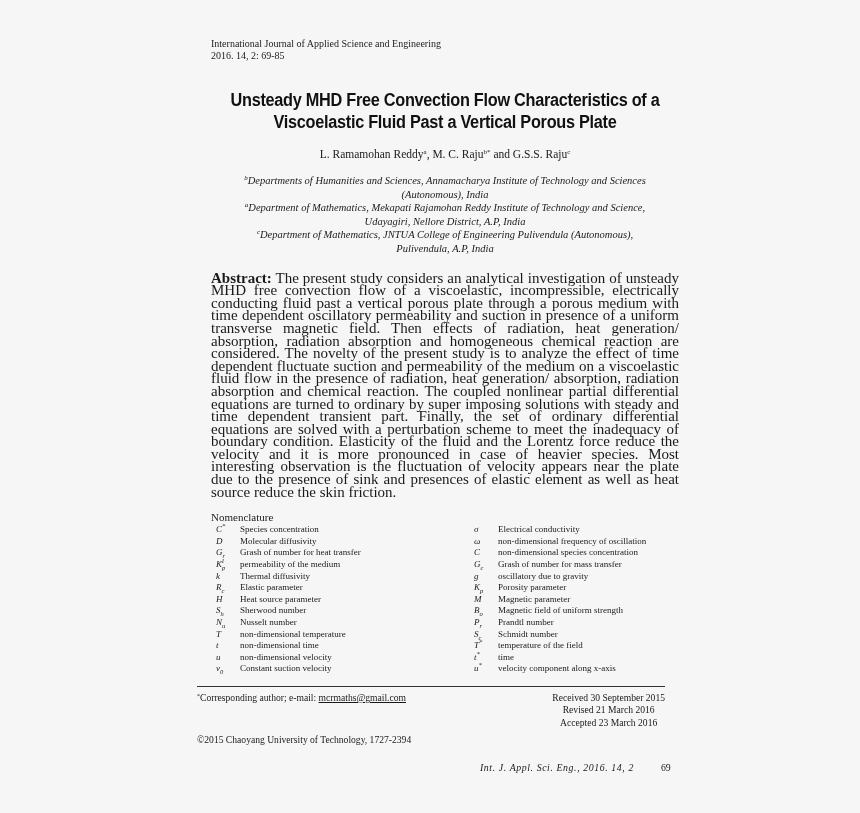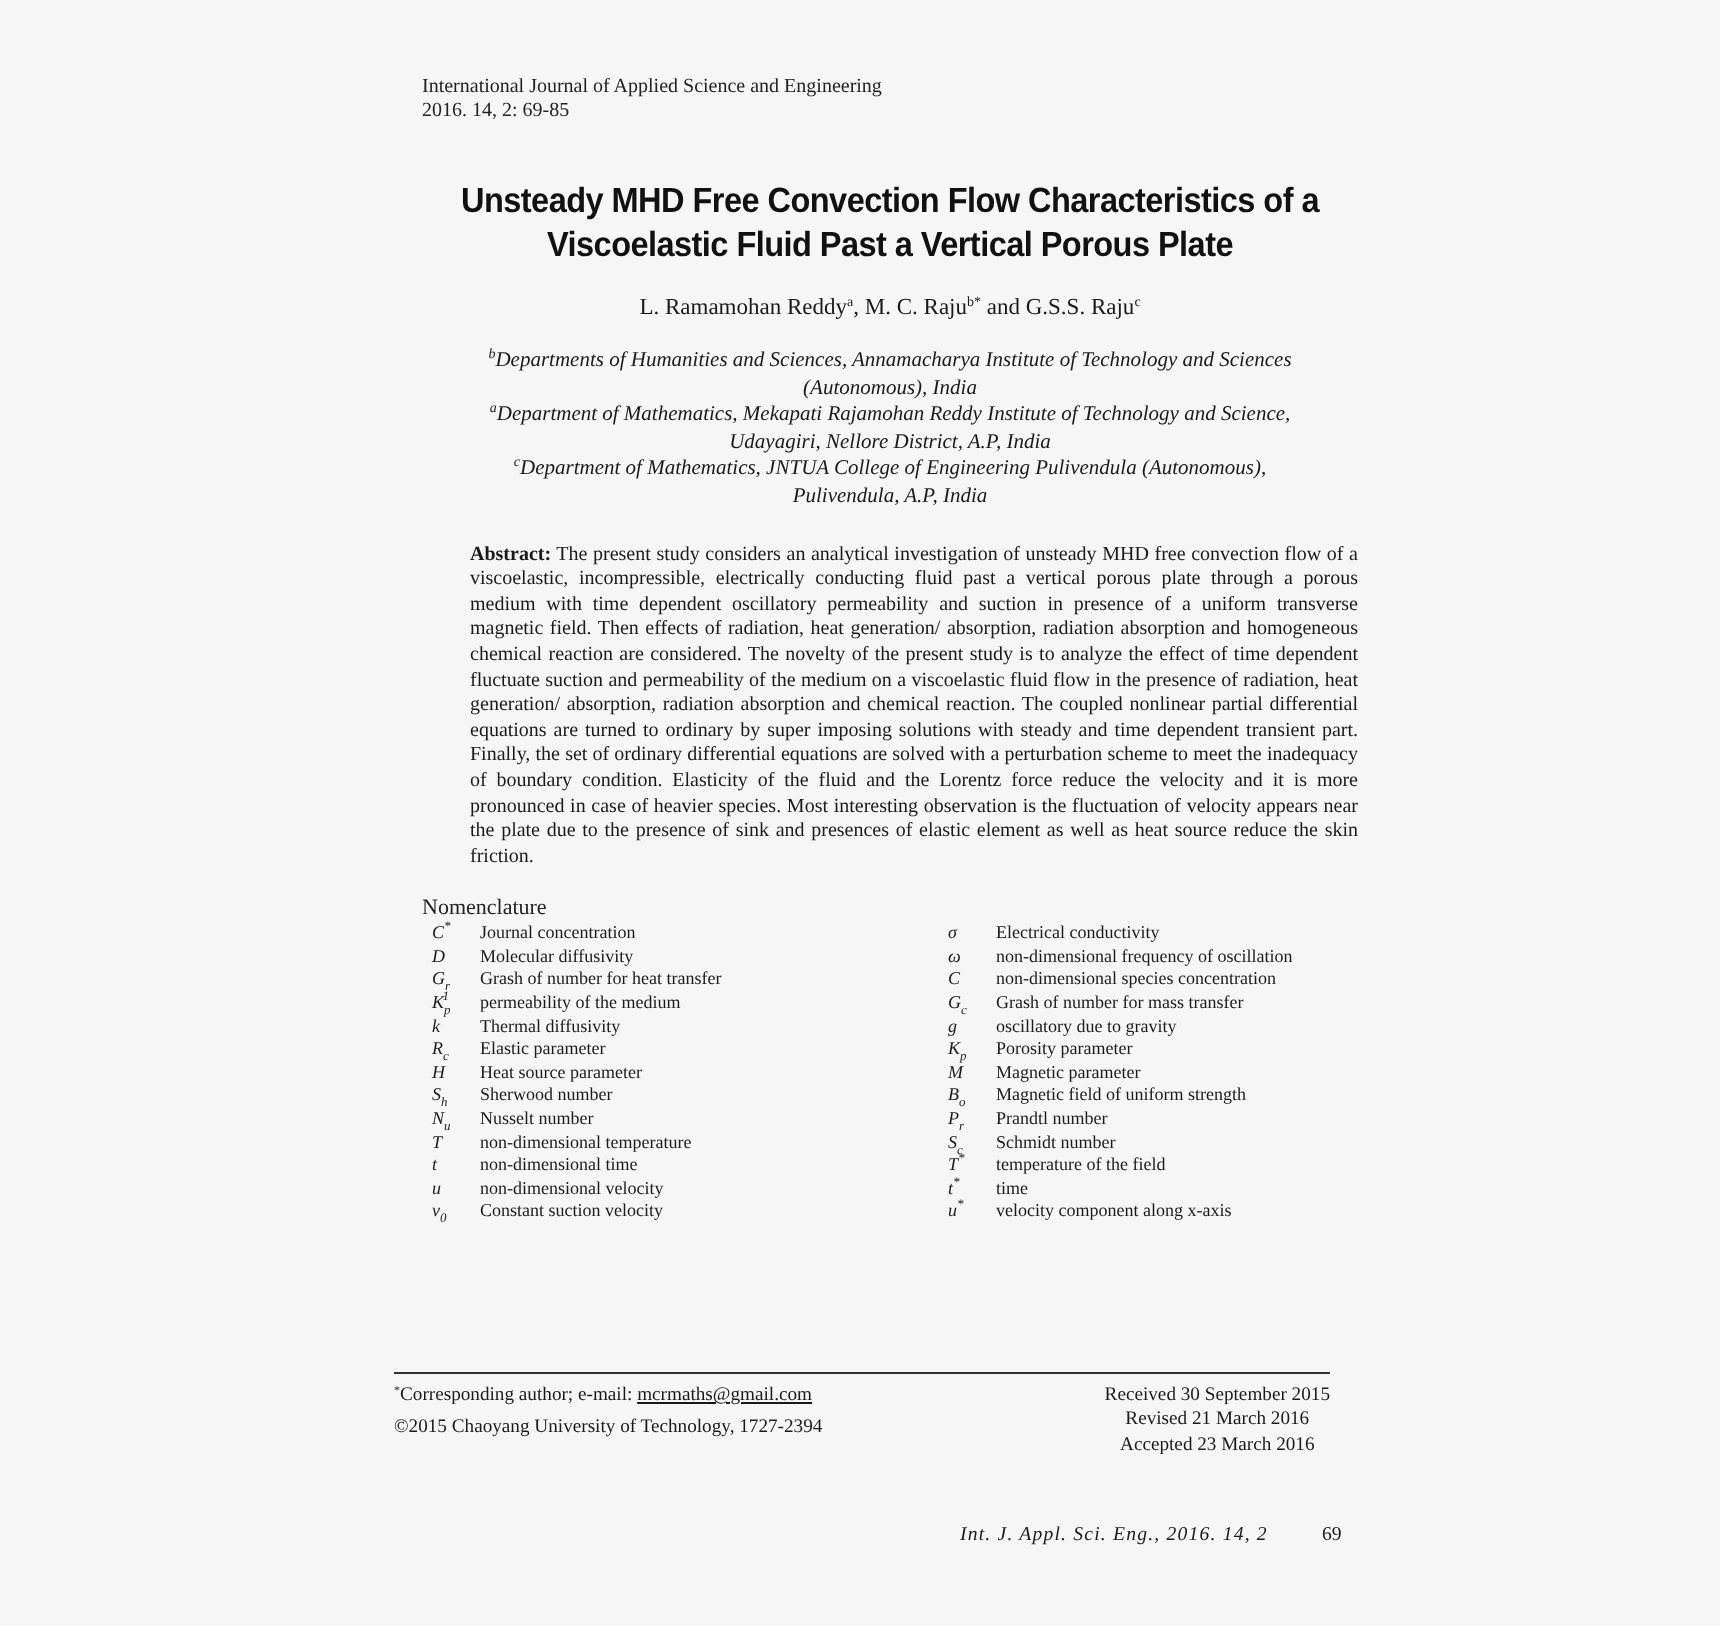--- a/index.html
+++ b/index.html
@@ -57,23 +57,22 @@
       line-height: 13.6px;
     }
     .affiliations sup {
       font-size: 7px;
       vertical-align: 4px;
       line-height: 0;
     }
     .abstract {
       margin-top: 16px;
       text-align: justify;
-      font-size: 10px;
+      font-size: 15px;
       line-height: 12.6px;
-      margin-left: 24px;
     }
     .abstract .label {
       font-weight: bold;
     }
     .keywords {
       margin-top: 12px;
       display: flex;
       font-size: 10.6px;
       line-height: 13px;
     }
@@ -151,21 +150,21 @@
       font-size: 6px;
       vertical-align: 3px;
       line-height: 0;
     }
     .footer-left .email {
       text-decoration: underline;
       color: #1a1a1a;
     }
     .footer-left .copyright {
       display: block;
-      margin-top: 4px;
+      margin-top: 30px;
     }
     .footer-right {
       position: absolute;
       right: 0;
       top: 0;
       text-align: center;
     }
     .footer-right div { height: 12.3px; }
     .page-footer {
       position: absolute;
@@ -222,21 +221,21 @@
     <span>The present study considers an analytical investigation of unsteady MHD free convection flow of a viscoelastic, incompressible, electrically conducting fluid past a vertical porous plate through a porous medium with time dependent oscillatory permeability and suction in presence of a uniform transverse magnetic field. Then effects of radiation, heat generation/ absorption, radiation absorption and homogeneous chemical reaction are considered. The novelty of the present study is to analyze the effect of time dependent fluctuate suction and permeability of the medium on a viscoelastic fluid flow in the presence of radiation, heat generation/ absorption, radiation absorption and chemical reaction. The coupled nonlinear partial differential equations are turned to ordinary by super imposing solutions with steady and time dependent transient part. Finally, the set of ordinary differential equations are solved with a perturbation scheme to meet the inadequacy of boundary condition. Elasticity of the fluid and the Lorentz force reduce the velocity and it is more pronounced in case of heavier species. Most interesting observation is the fluctuation of velocity appears near the plate due to the presence of sink and presences of elastic element as well as heat source reduce the skin friction.</span>
   </div>
 
 
   <div class="nomenclature">
     <div class="heading">Nomenclature</div>
     <div class="nom-grid">
       <div class="nom-col left" id="nom-left">
           <div class="nom-row">
             <span class="nom-sym"><span>C</span><sup>*</sup></span>
-            <span class="nom-desc">Journal concentration</span>
+            <span class="nom-desc">Species concentration</span>
           </div>
           <div class="nom-row">
             <span class="nom-sym"><span>D</span></span>
             <span class="nom-desc">Molecular diffusivity</span>
           </div>
           <div class="nom-row">
             <span class="nom-sym"><span>G</span><sub>r</sub></span>
             <span class="nom-desc">Grash of number for heat transfer</span>
           </div>
           <div class="nom-row">

